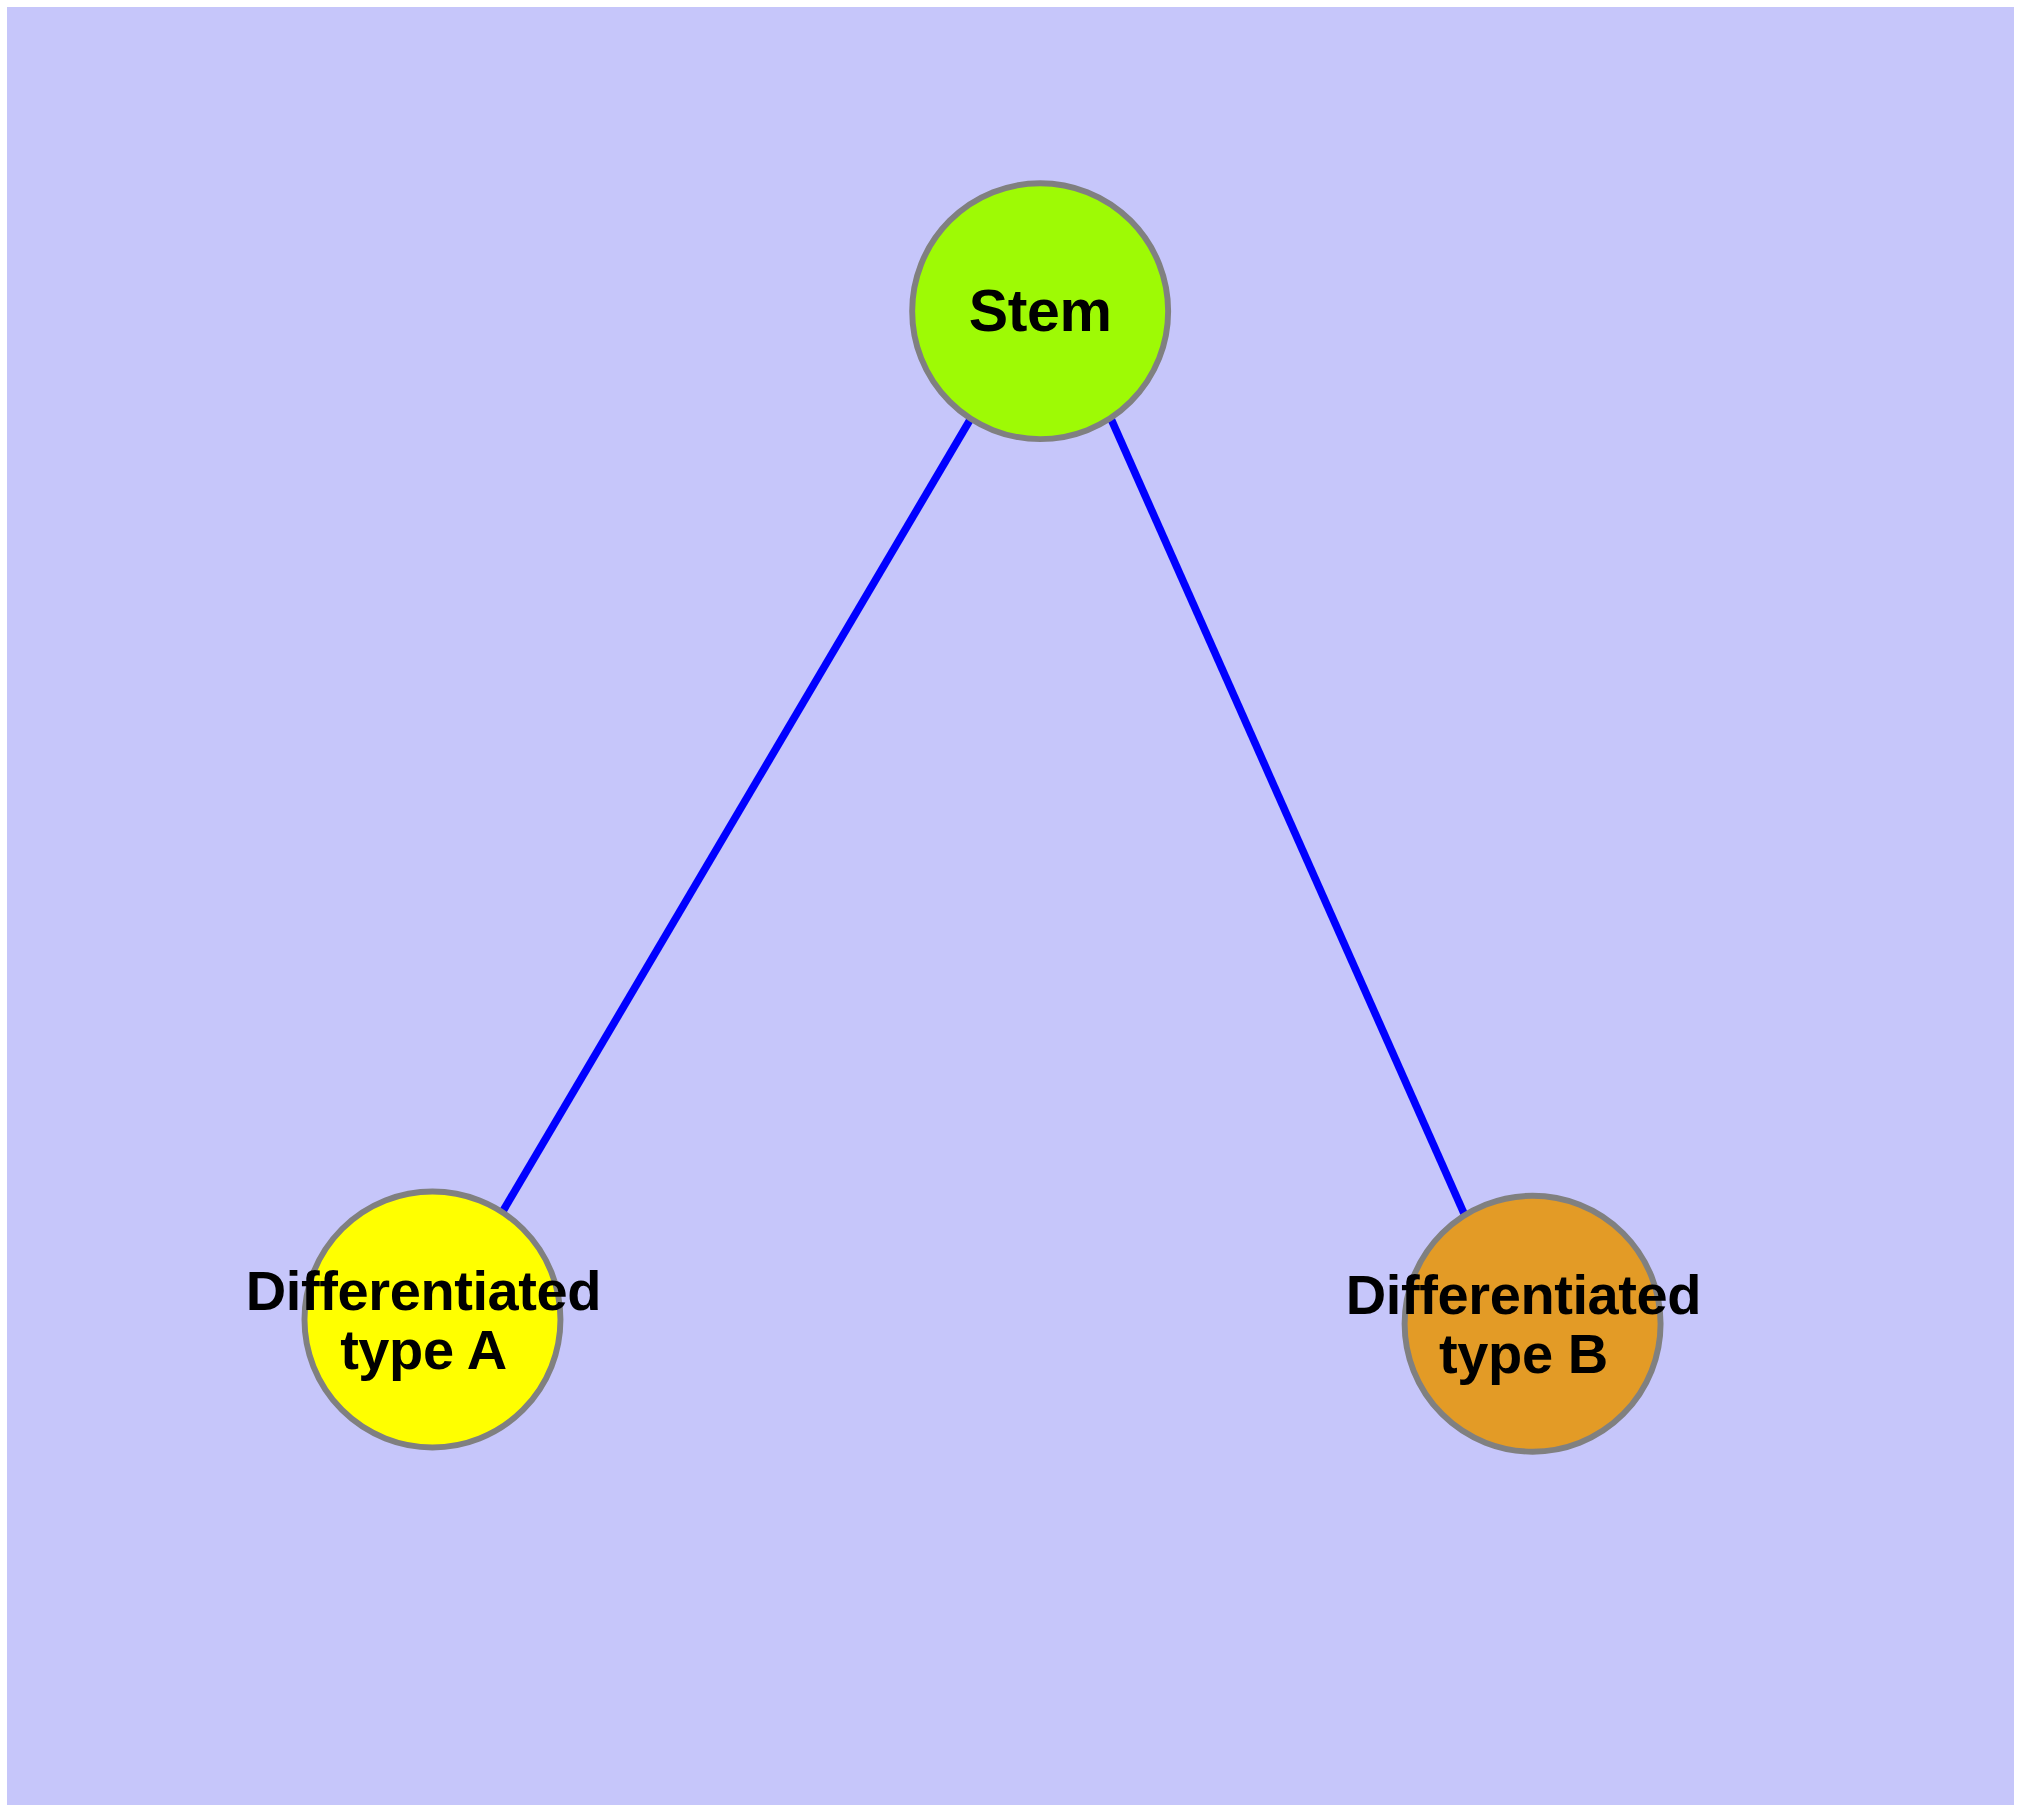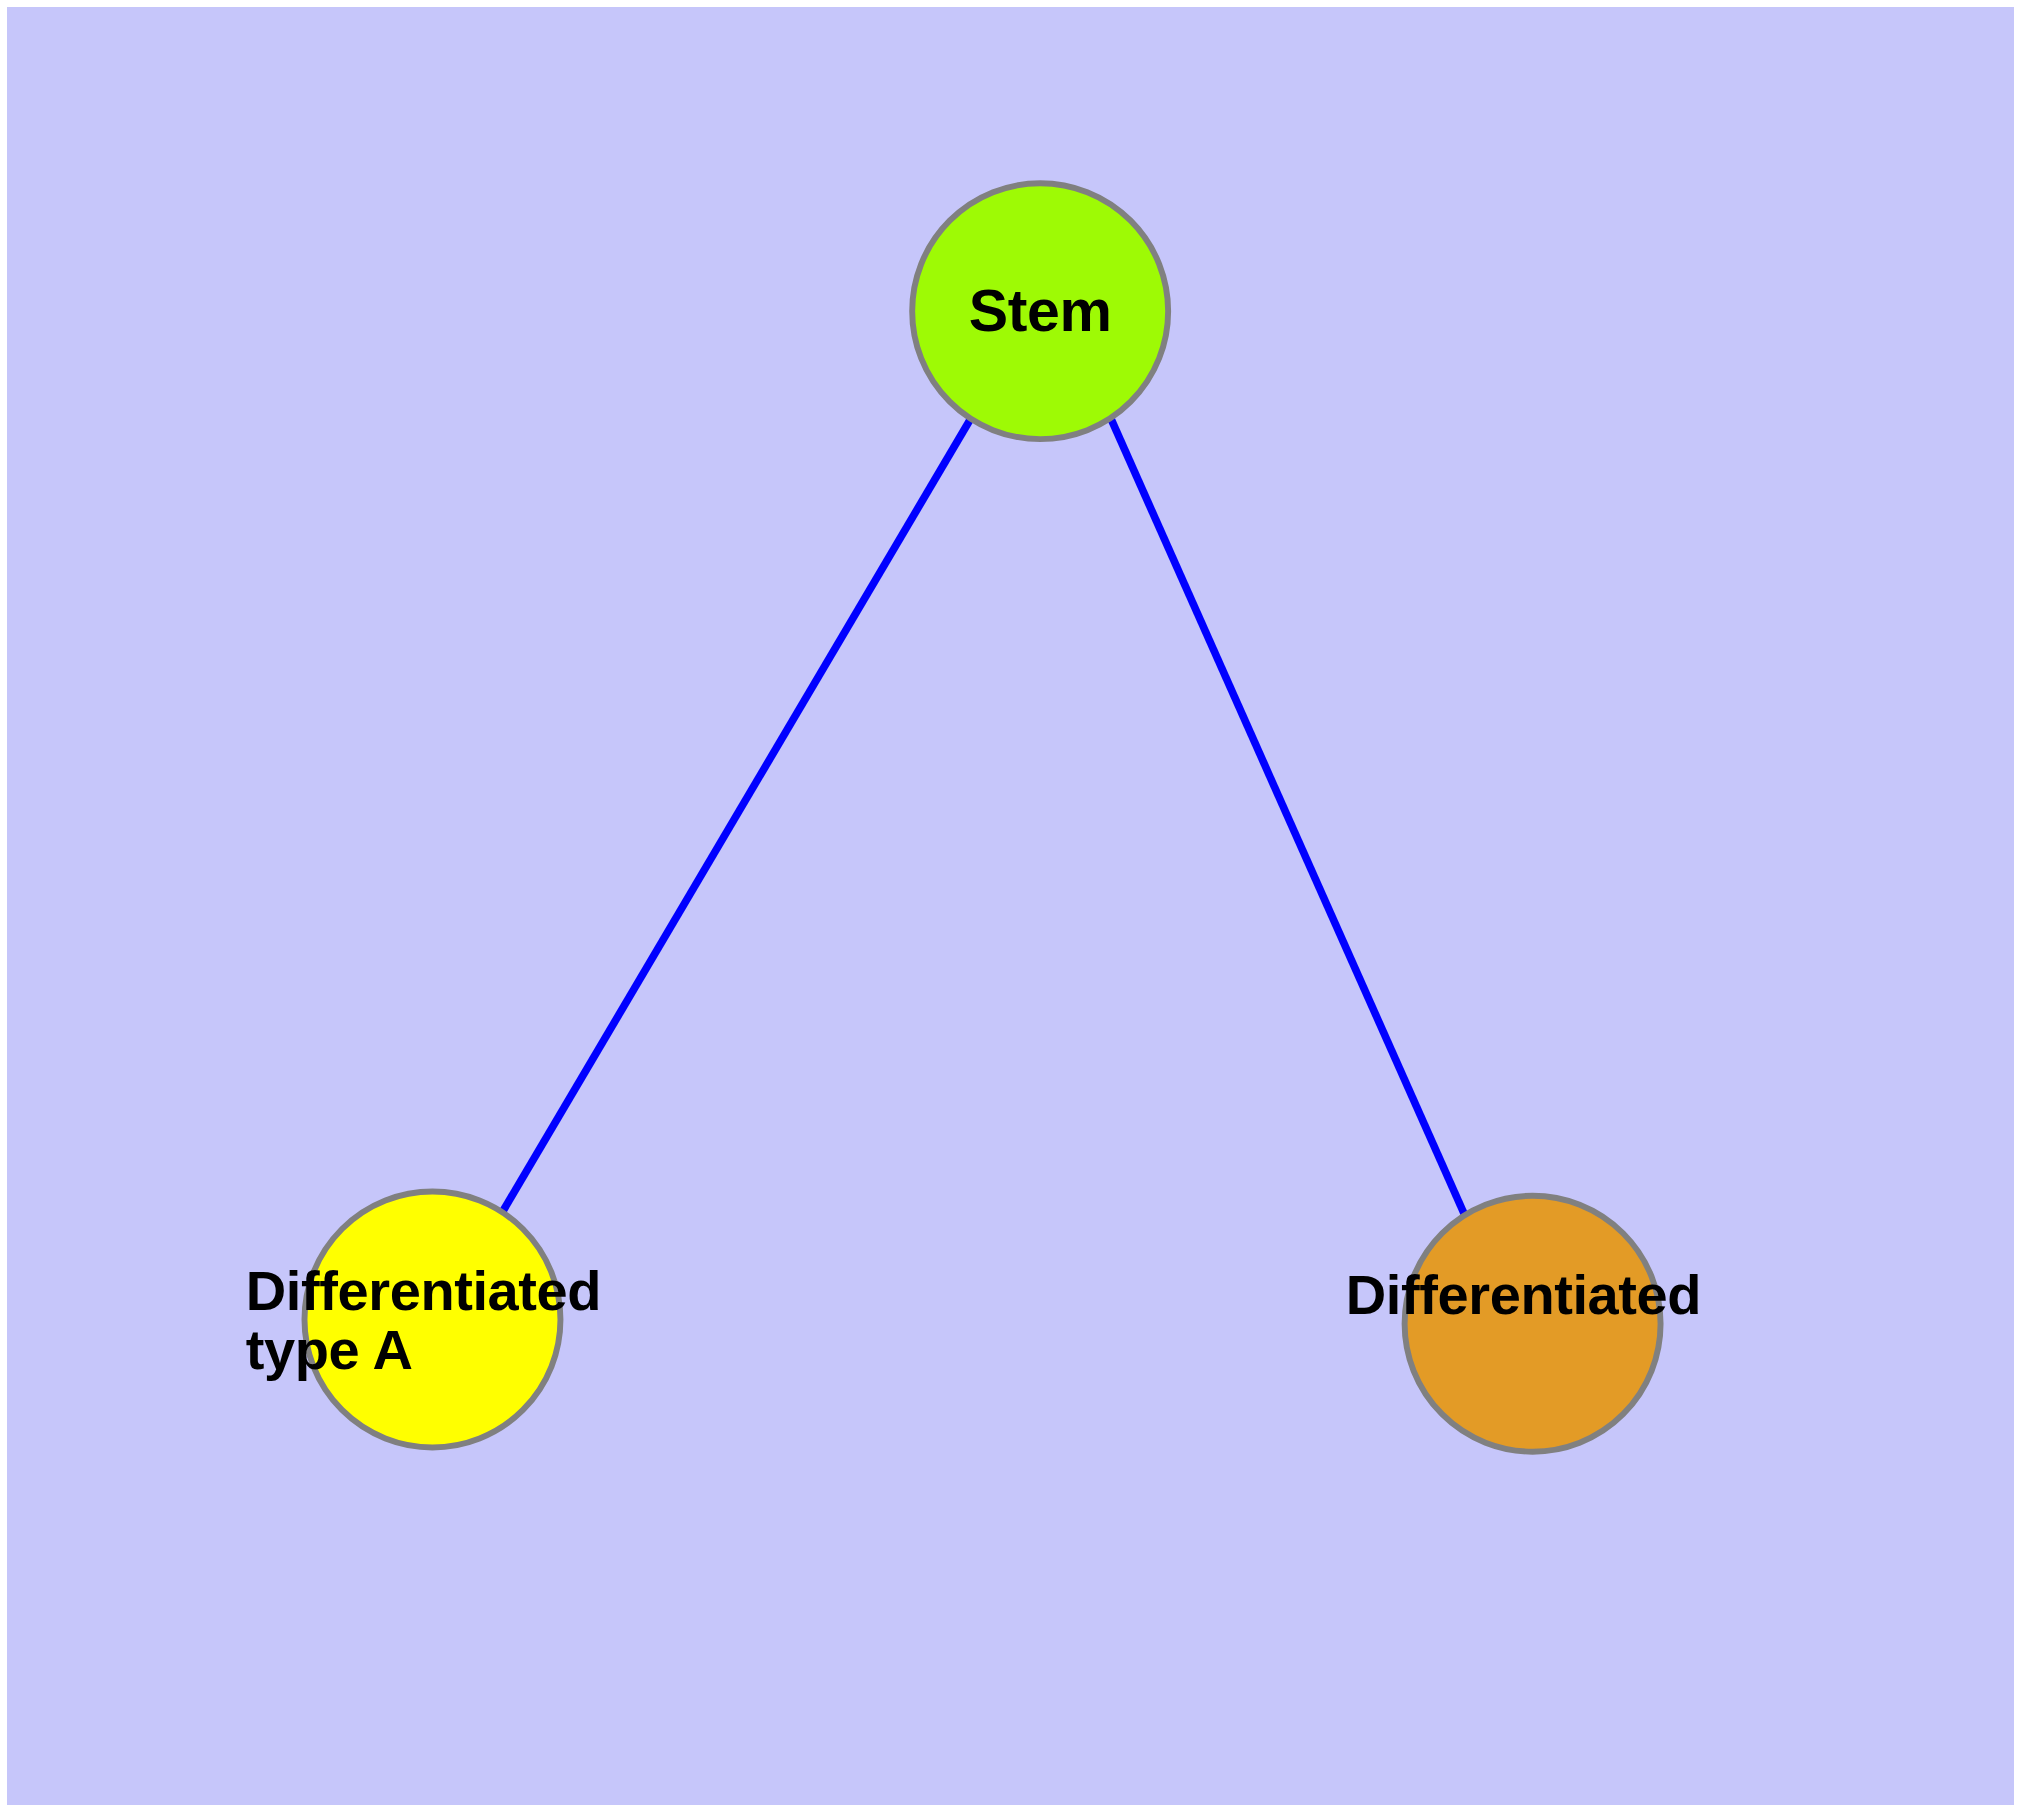--- a/index.html
+++ b/index.html
@@ -39,20 +39,21 @@
     fill: none;
   }
   .node-circle {
     stroke: #808080;
     stroke-width: 7;
   }
   .node-label {
     position: absolute;
     color: #000000;
     font-weight: bold;
+    text-align: center;
     line-height: 1.06;
     white-space: nowrap;
     pointer-events: none;
     -webkit-font-smoothing: antialiased;
   }
   .node-label.root-label {
     font-size: 59px;
     letter-spacing: -0.4px;
   }
   .node-label.leaf-label {
@@ -83,18 +84,19 @@
     <div id="label-layer">
         <div class="node-label root-label" style="left: 962px; top: 273px;">
           <span class="label-line">Stem</span>
         </div>
         <div class="node-label leaf-label" style="left: 229px; top: 1254px;">
           <span class="label-line">Differentiated</span>
           <span class="label-line">type A</span>
         </div>
         <div class="node-label leaf-label" style="left: 1329px; top: 1258px;">
           <span class="label-line">Differentiated</span>
+          <span class="label-line">type B</span>
         </div>
       </div>
 
   </div>
 </div>
 
 
 </body></html>

